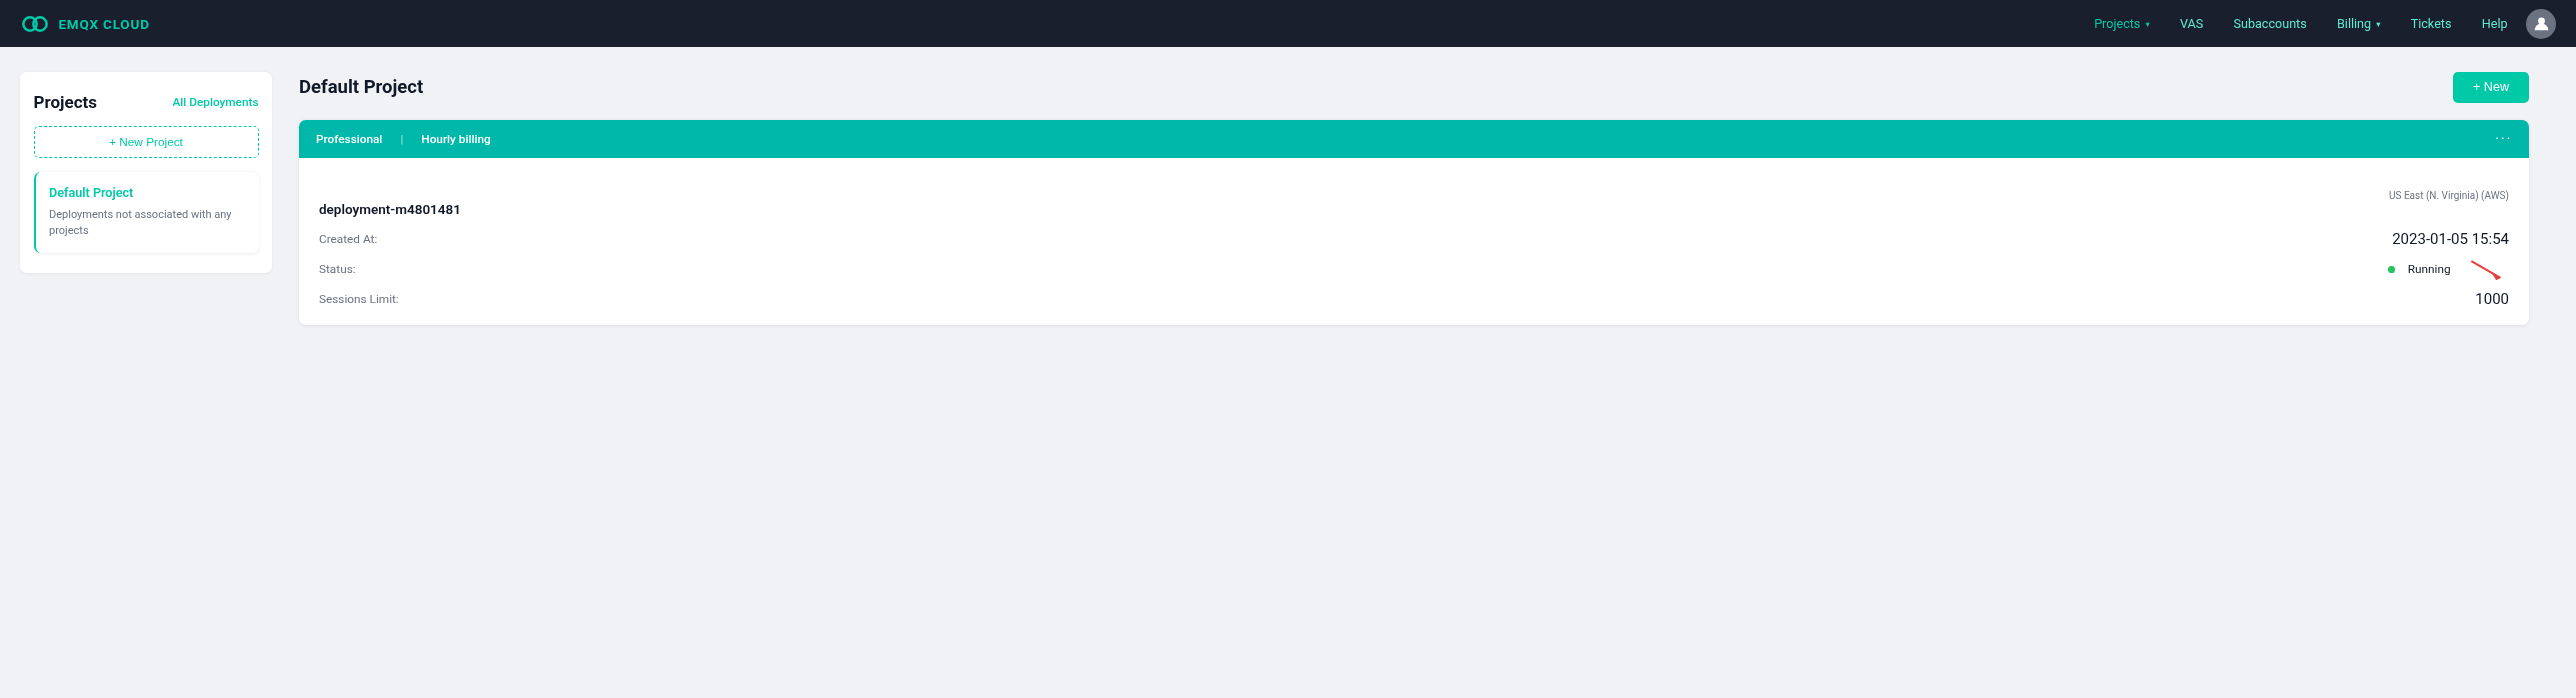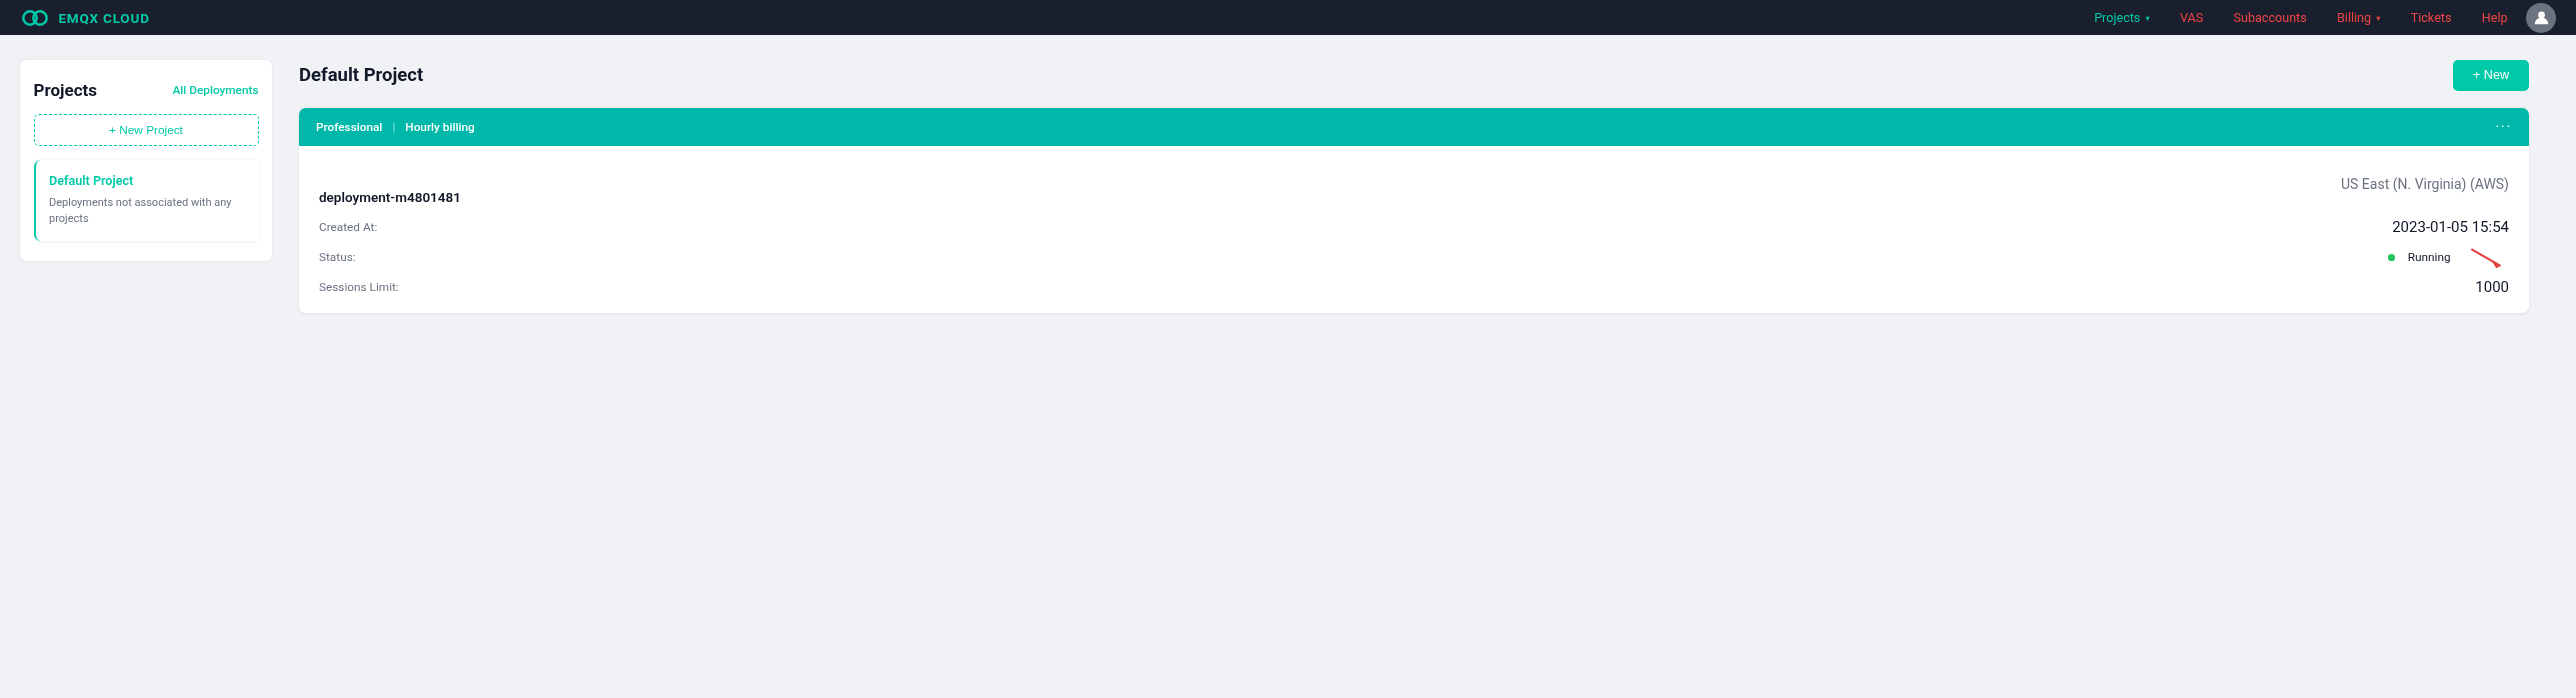--- a/index.html
+++ b/index.html
@@ -1,21 +1,21 @@
 <!DOCTYPE html>
 <html style="font-size:13.5px"><head>
   <meta charset="utf-8">
   <style>
     * { box-sizing: border-box; margin: 0; padding: 0; }
     body { font-family: -apple-system, BlinkMacSystemFont, 'Segoe UI', Roboto, sans-serif; background: #f0f2f5; min-height: 100vh; }
 
     
     .topnav {
       background: #1a1f2e;
-      height: 35px;
+      height: 47px;
       display: flex;
       align-items: center;
       padding: 0 20px;
       justify-content: space-between;
     }
     .topnav-left {
       display: flex;
       align-items: center;
       gap: 8.4px;
     }
@@ -28,21 +28,21 @@
       font-weight: 700;
       font-size: 13.5px;
       letter-spacing: 0.8px;
     }
     .topnav-right {
       display: flex;
       align-items: center;
       gap: 6.7px;
     }
     .nav-item {
-      color: #ef4444;
+      color: #5eead4;
       font-size: 12.6px;
       padding: 6.7px 11.8px;
       cursor: pointer;
       display: flex;
       align-items: center;
       gap: 3.4px;
       border-radius: 3.4px;
     }
     .nav-item.active { color: #00c9a7; }
     .nav-item .chevron {
@@ -173,21 +173,21 @@
     }
     .deployment-card-header {
       background: #00b8a9;
       padding: 10px 17px;
       display: flex;
       align-items: center;
       justify-content: space-between;
     }
     .deployment-card-header-left {
       display: flex;
-      gap: 0;
+      gap: 8px;
       color: #fff;
       font-size: 11.8px;
     }
     .header-tag {
       color: #fff;
       font-size: 11.8px;
       font-weight: 500;
     }
     .header-divider {
       color: rgba(255,255,255,0.6);
@@ -209,21 +209,21 @@
       justify-content: space-between;
       margin-bottom: 13.5px;
     }
     .deployment-name {
       font-size: 13.5px;
       font-weight: 600;
       color: #111827;
       margin-top: 26px;
     }
     .deployment-region {
-      font-size: 14px;
+      font-size: 10px;
       color: #6b7280;
     }
 
     .deployment-details {
       display: grid;
       gap: 8.4px;
     }
     .detail-row {
       display: flex;
       align-items: center;

